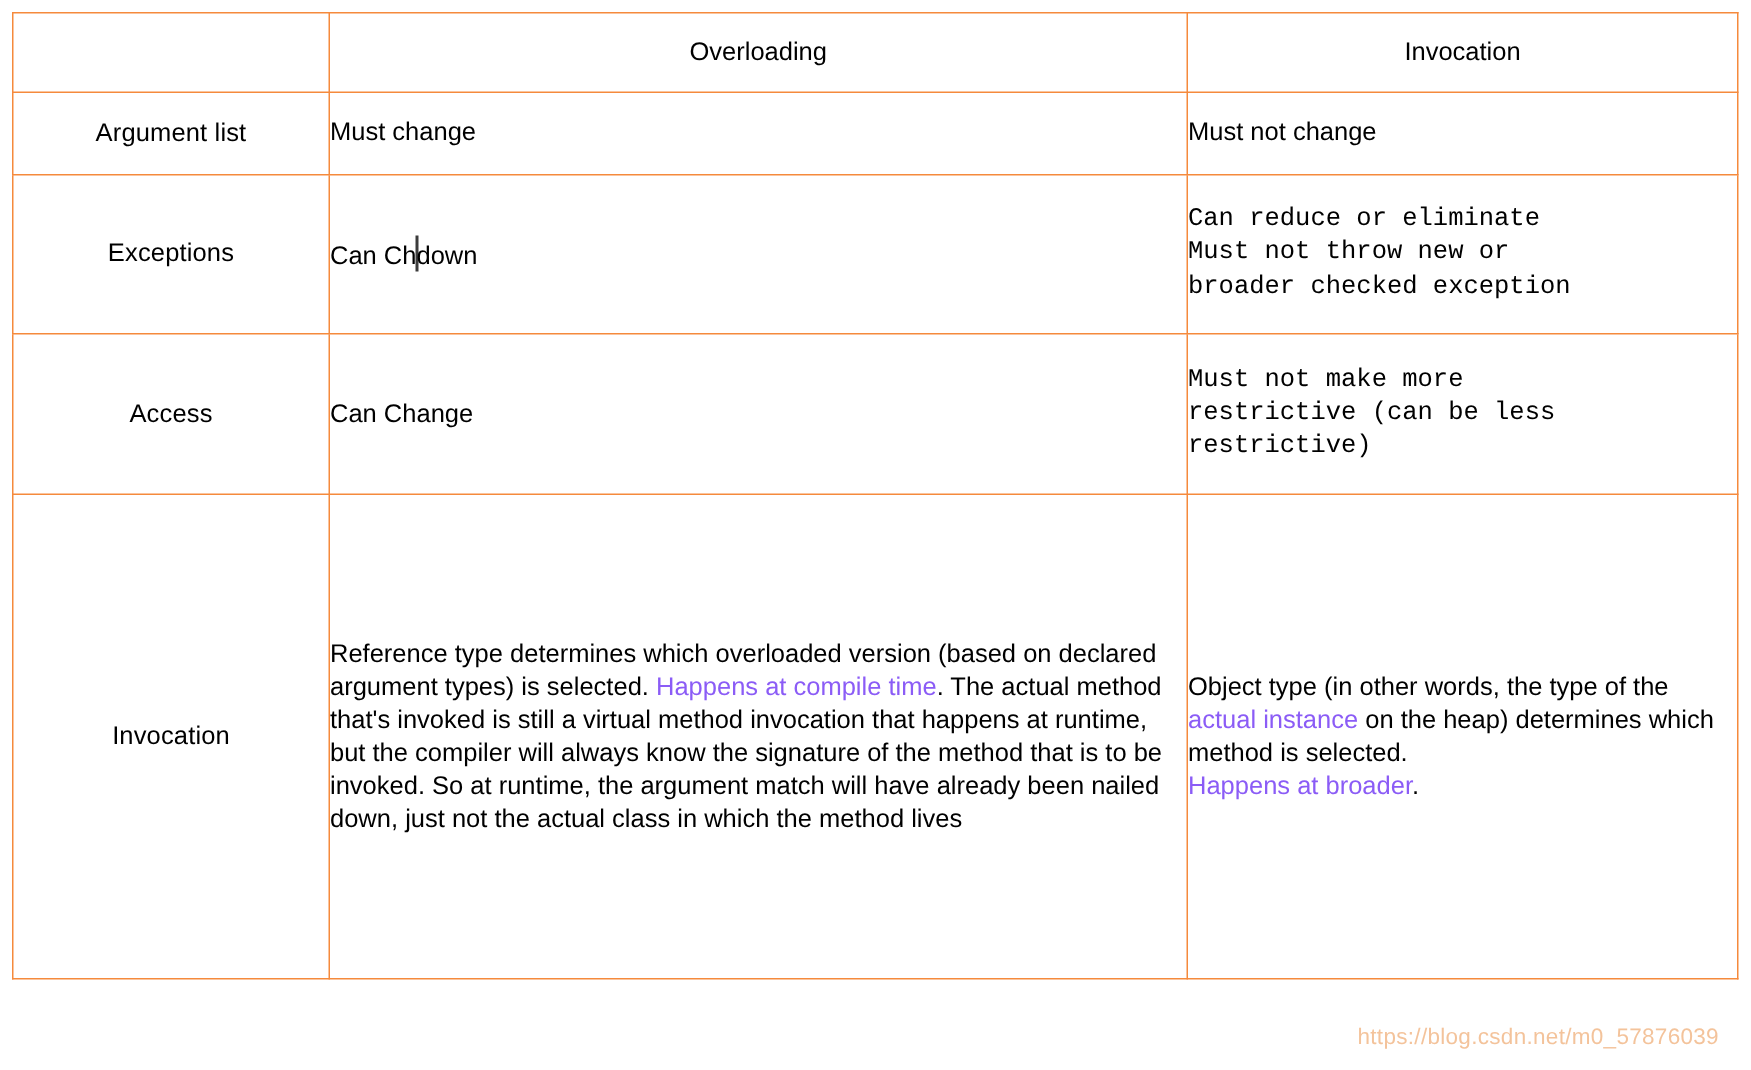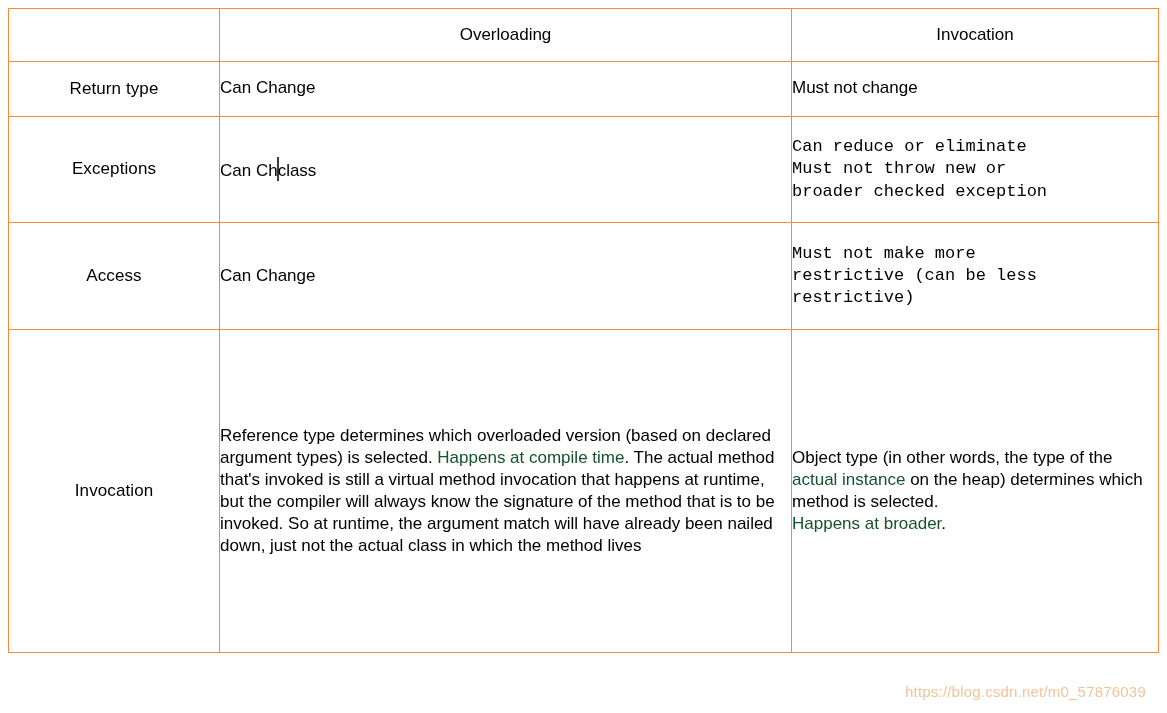--- a/index.html
+++ b/index.html
@@ -81,21 +81,21 @@
   
   .caret {
     display: inline-block;
     width: 2px;
     height: 24px;
     background: #3c3c3c;
     vertical-align: -5px;
     margin: 0 -1px;
   }
 
-  .red { color: #14532d; }
+  .red { color: #8b5cf6; }
 
   
   tr.r-arg  td, tr.r-arg  th { height: 41px; }
   tr.r-ret  td, tr.r-ret  th { height: 41px; }
   tr.r-exc  td, tr.r-exc  th { height: 105px; }
   tr.r-acc  td, tr.r-acc  th { height: 106px; }
   tr.r-inv  td, tr.r-inv  th { height: 322px; }
 
   
   #watermark {
@@ -126,31 +126,31 @@
     <thead>
       <tr>
         <th class="hdr-blank"></th>
         <th class="hdr-cell">Overloading</th>
         <th class="hdr-cell">Invocation</th>
       </tr>
     </thead>
 
     <tbody>
 
-
-      <tr class="r-ret">
-        <th class="rowlabel">Return type</th>
-        <td class="cell tight">Can Change</td>
+      <tr class="r-arg">
+        <th class="rowlabel">Argument list</th>
+        <td class="cell tight">Must change</td>
         <td class="cell tight">Must not change</td>
       </tr>
+
 
       <tr class="r-exc">
         <th class="rowlabel">Exceptions</th>
         <td class="cell">
-          <span>Can Ch</span><span class="caret"></span><span>class</span>
+          <span>Can Ch</span><span class="caret"></span><span>down</span>
         </td>
         <td class="cell cell-multiline">Can reduce or eliminate
 Must not throw new or
 broader checked exception</td>
       </tr>
 
       <tr class="r-acc">
         <th class="rowlabel">Access</th>
         <td class="cell">Can Change</td>
         <td class="cell cell-multiline">Must not make more

